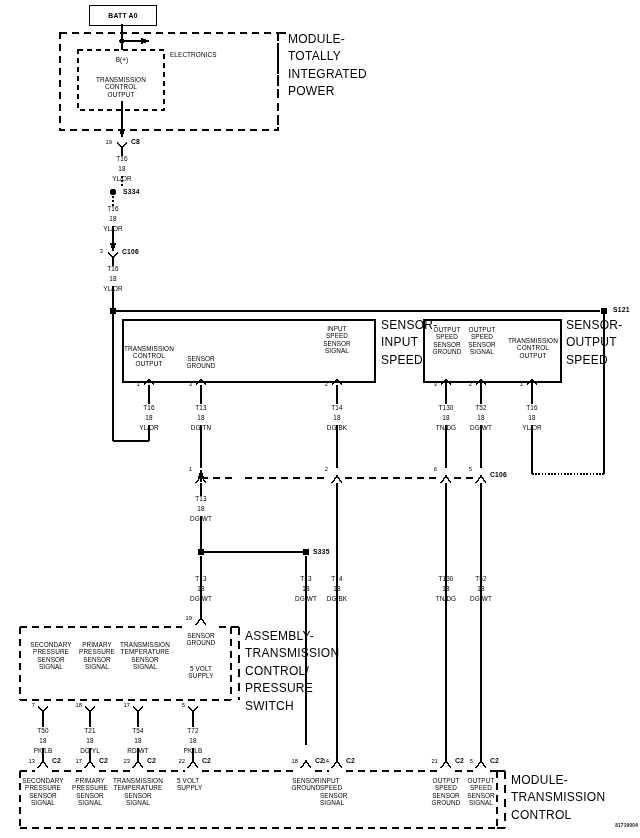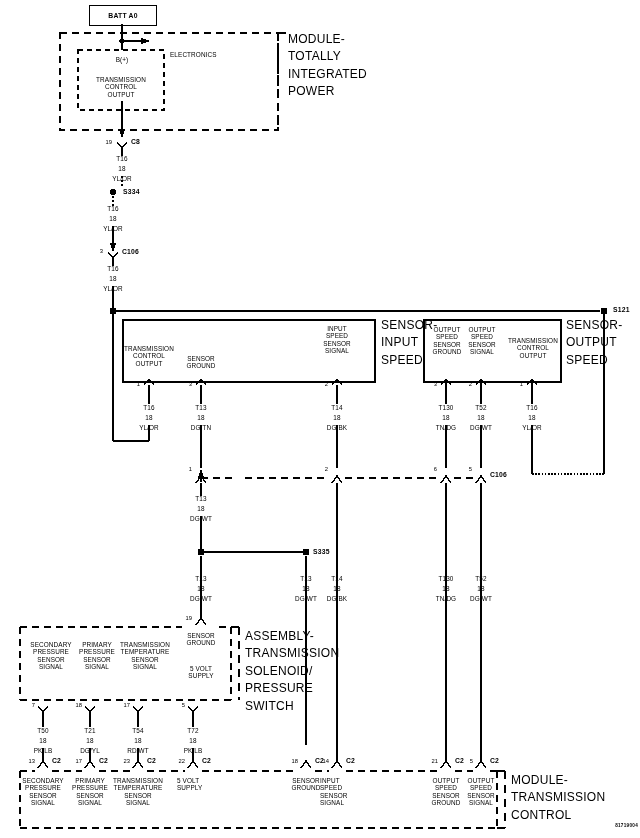--- a/index.html
+++ b/index.html
@@ -314,21 +314,21 @@
   <div class="lbl t" style="left:69px;top:641px;width:56px;">PRIMARY
 PRESSURE
 SENSOR
 SIGNAL</div>
   <div class="lbl t" style="left:113px;top:641px;width:64px;">TRANSMISSION
 TEMPERATURE
 SENSOR
 SIGNAL</div>
   <div class="lbl callout" style="left:245px;top:628px;width:86px;">ASSEMBLY-
 TRANSMISSION
-SOLENOID/
+CONTROL/
 PRESSURE
 SWITCH</div>
 
   <div class="lbl pin" style="left:21px;top:702px;width:14px;">7</div>
   <div class="lbl pin" style="left:68px;top:702px;width:14px;">18</div>
   <div class="lbl pin" style="left:116px;top:702px;width:14px;">17</div>
   <div class="lbl pin" style="left:171px;top:702px;width:14px;">5</div>
 
   <div class="lbl t" style="left:23px;top:727px;width:40px;">T50</div>
   <div class="lbl t" style="left:23px;top:737px;width:40px;">18</div>

